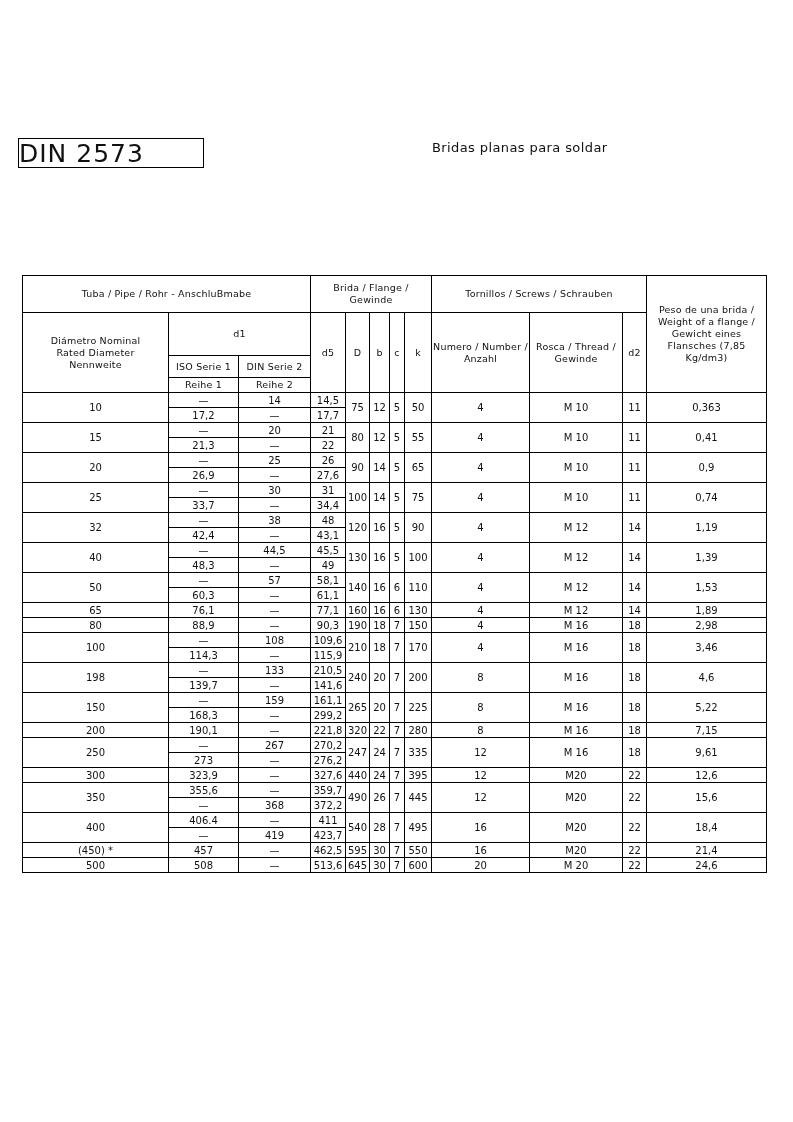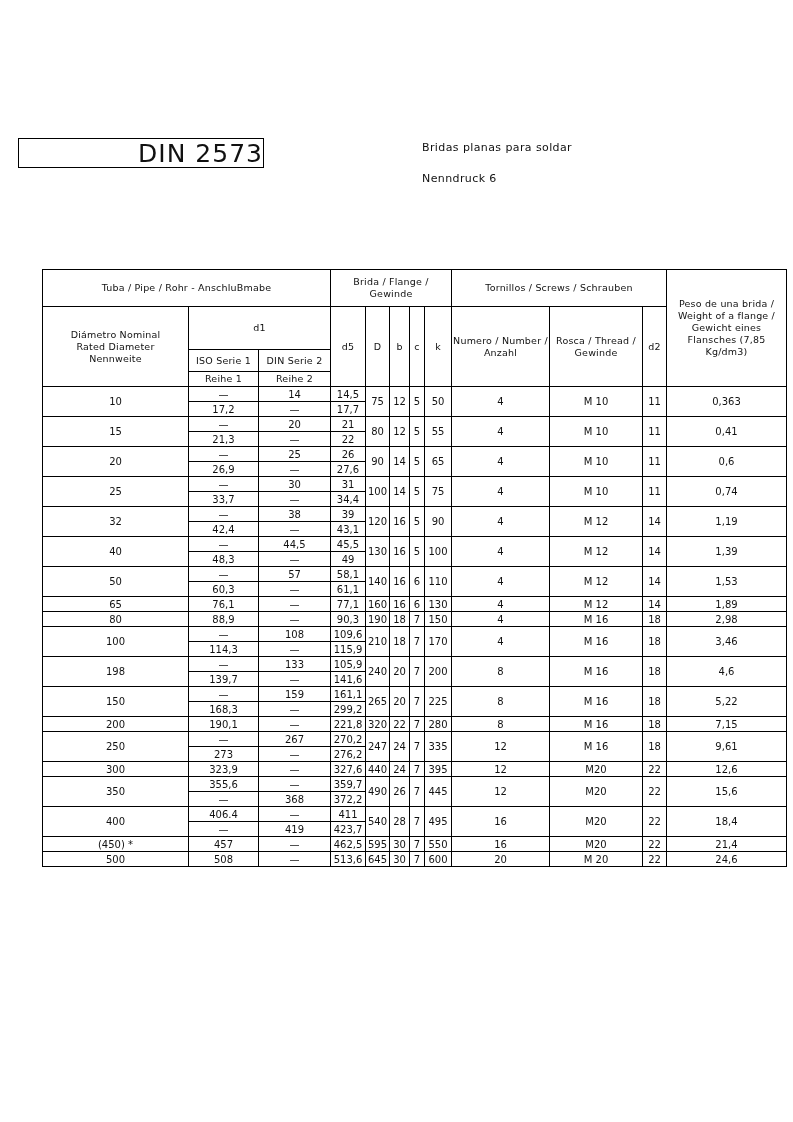--- a/index.html
+++ b/index.html
@@ -1,41 +1,40 @@
 <!DOCTYPE html>
 <html><head>
 <meta charset="utf-8">
 <style>
   html, body { margin:0; padding:0; background:#ffffff; }
   body { width:793px; height:1122px; position:relative; overflow:hidden;
          font-family:"DejaVu Sans", sans-serif; color:#111; }
-  .title-box { position:absolute; left:18px; top:138px; width:246px; height:30px;
-               border:1px solid #000; display:flex; align-items:center; justify-content:flex-end;
+  .title-box { position:absolute; left:18px; top:138px; width:186px; height:30px;
+               border:1px solid #000; display:flex; align-items:center; justify-content:flex-start;
                font-size:25px; letter-spacing:1px; box-sizing:border-box; }
-  .subtitle { position:absolute; left:422px; top:140px; font-size:11px; line-height:16px; letter-spacing:0.4px; }
+  .subtitle { position:absolute; left:432px; top:140px; font-size:13px; line-height:16px; letter-spacing:0.4px; }
   .subtitle .grp { margin-bottom:15px; }
-  table { position:absolute; left:22px; top:269px; border-collapse:collapse; table-layout:fixed;
-          font-size:10px;margin-left:20px; }
+  table { position:absolute; left:22px; top:275px; border-collapse:collapse; table-layout:fixed;
+          font-size:10px; }
   td, th { border:1px solid #000; padding:0; text-align:center; vertical-align:middle; font-weight:normal; line-height:12px; }
   th { font-size:9.5px; letter-spacing:0.2px; }
   .sub td { height:14px; line-height:13px; }
 </style>
 </head>
 <body>
 
 <div class="title-box">
   <span>DIN 2573</span>
 </div>
 
 <div class="subtitle">
   <div class="grp">
     <div>Bridas planas para soldar</div>
   </div>
   <div class="grp">
-    <div>Nenndruck 6</div>
   </div>
 </div>
 
 <table>
   <colgroup>
     <col style="width:146px">
       <col style="width:70px">
       <col style="width:72px">
       <col style="width:35px">
     <col style="width:24px">
@@ -119,21 +118,21 @@
         <td>—</td>
         <td>25</td>
         <td>26</td>
         <td rowspan="2">90</td>
         <td rowspan="2">14</td>
         <td rowspan="2">5</td>
         <td rowspan="2">65</td>
         <td rowspan="2">4</td>
         <td rowspan="2">M 10</td>
         <td rowspan="2">11</td>
-        <td rowspan="2">0,6</td>
+        <td rowspan="2">0,9</td>
       </tr>
       <tr class="sub">
         <td>26,9</td>
         <td>—</td>
         <td>27,6</td>
       </tr>
       <tr class="sub">
         <td rowspan="2">25</td>
         <td>—</td>
         <td>30</td>
@@ -149,21 +148,21 @@
       </tr>
       <tr class="sub">
         <td>33,7</td>
         <td>—</td>
         <td>34,4</td>
       </tr>
       <tr class="sub">
         <td rowspan="2">32</td>
         <td>—</td>
         <td>38</td>
-        <td>39</td>
+        <td>48</td>
         <td rowspan="2">120</td>
         <td rowspan="2">16</td>
         <td rowspan="2">5</td>
         <td rowspan="2">90</td>
         <td rowspan="2">4</td>
         <td rowspan="2">M 12</td>
         <td rowspan="2">14</td>
         <td rowspan="2">1,19</td>
       </tr>
       <tr class="sub">
@@ -253,21 +252,21 @@
       </tr>
       <tr class="sub">
         <td>114,3</td>
         <td>—</td>
         <td>115,9</td>
       </tr>
       <tr class="sub">
         <td rowspan="2">198</td>
         <td>—</td>
         <td>133</td>
-        <td>105,9</td>
+        <td>210,5</td>
         <td rowspan="2">240</td>
         <td rowspan="2">20</td>
         <td rowspan="2">7</td>
         <td rowspan="2">200</td>
         <td rowspan="2">8</td>
         <td rowspan="2">M 16</td>
         <td rowspan="2">18</td>
         <td rowspan="2">4,6</td>
       </tr>
       <tr class="sub">

